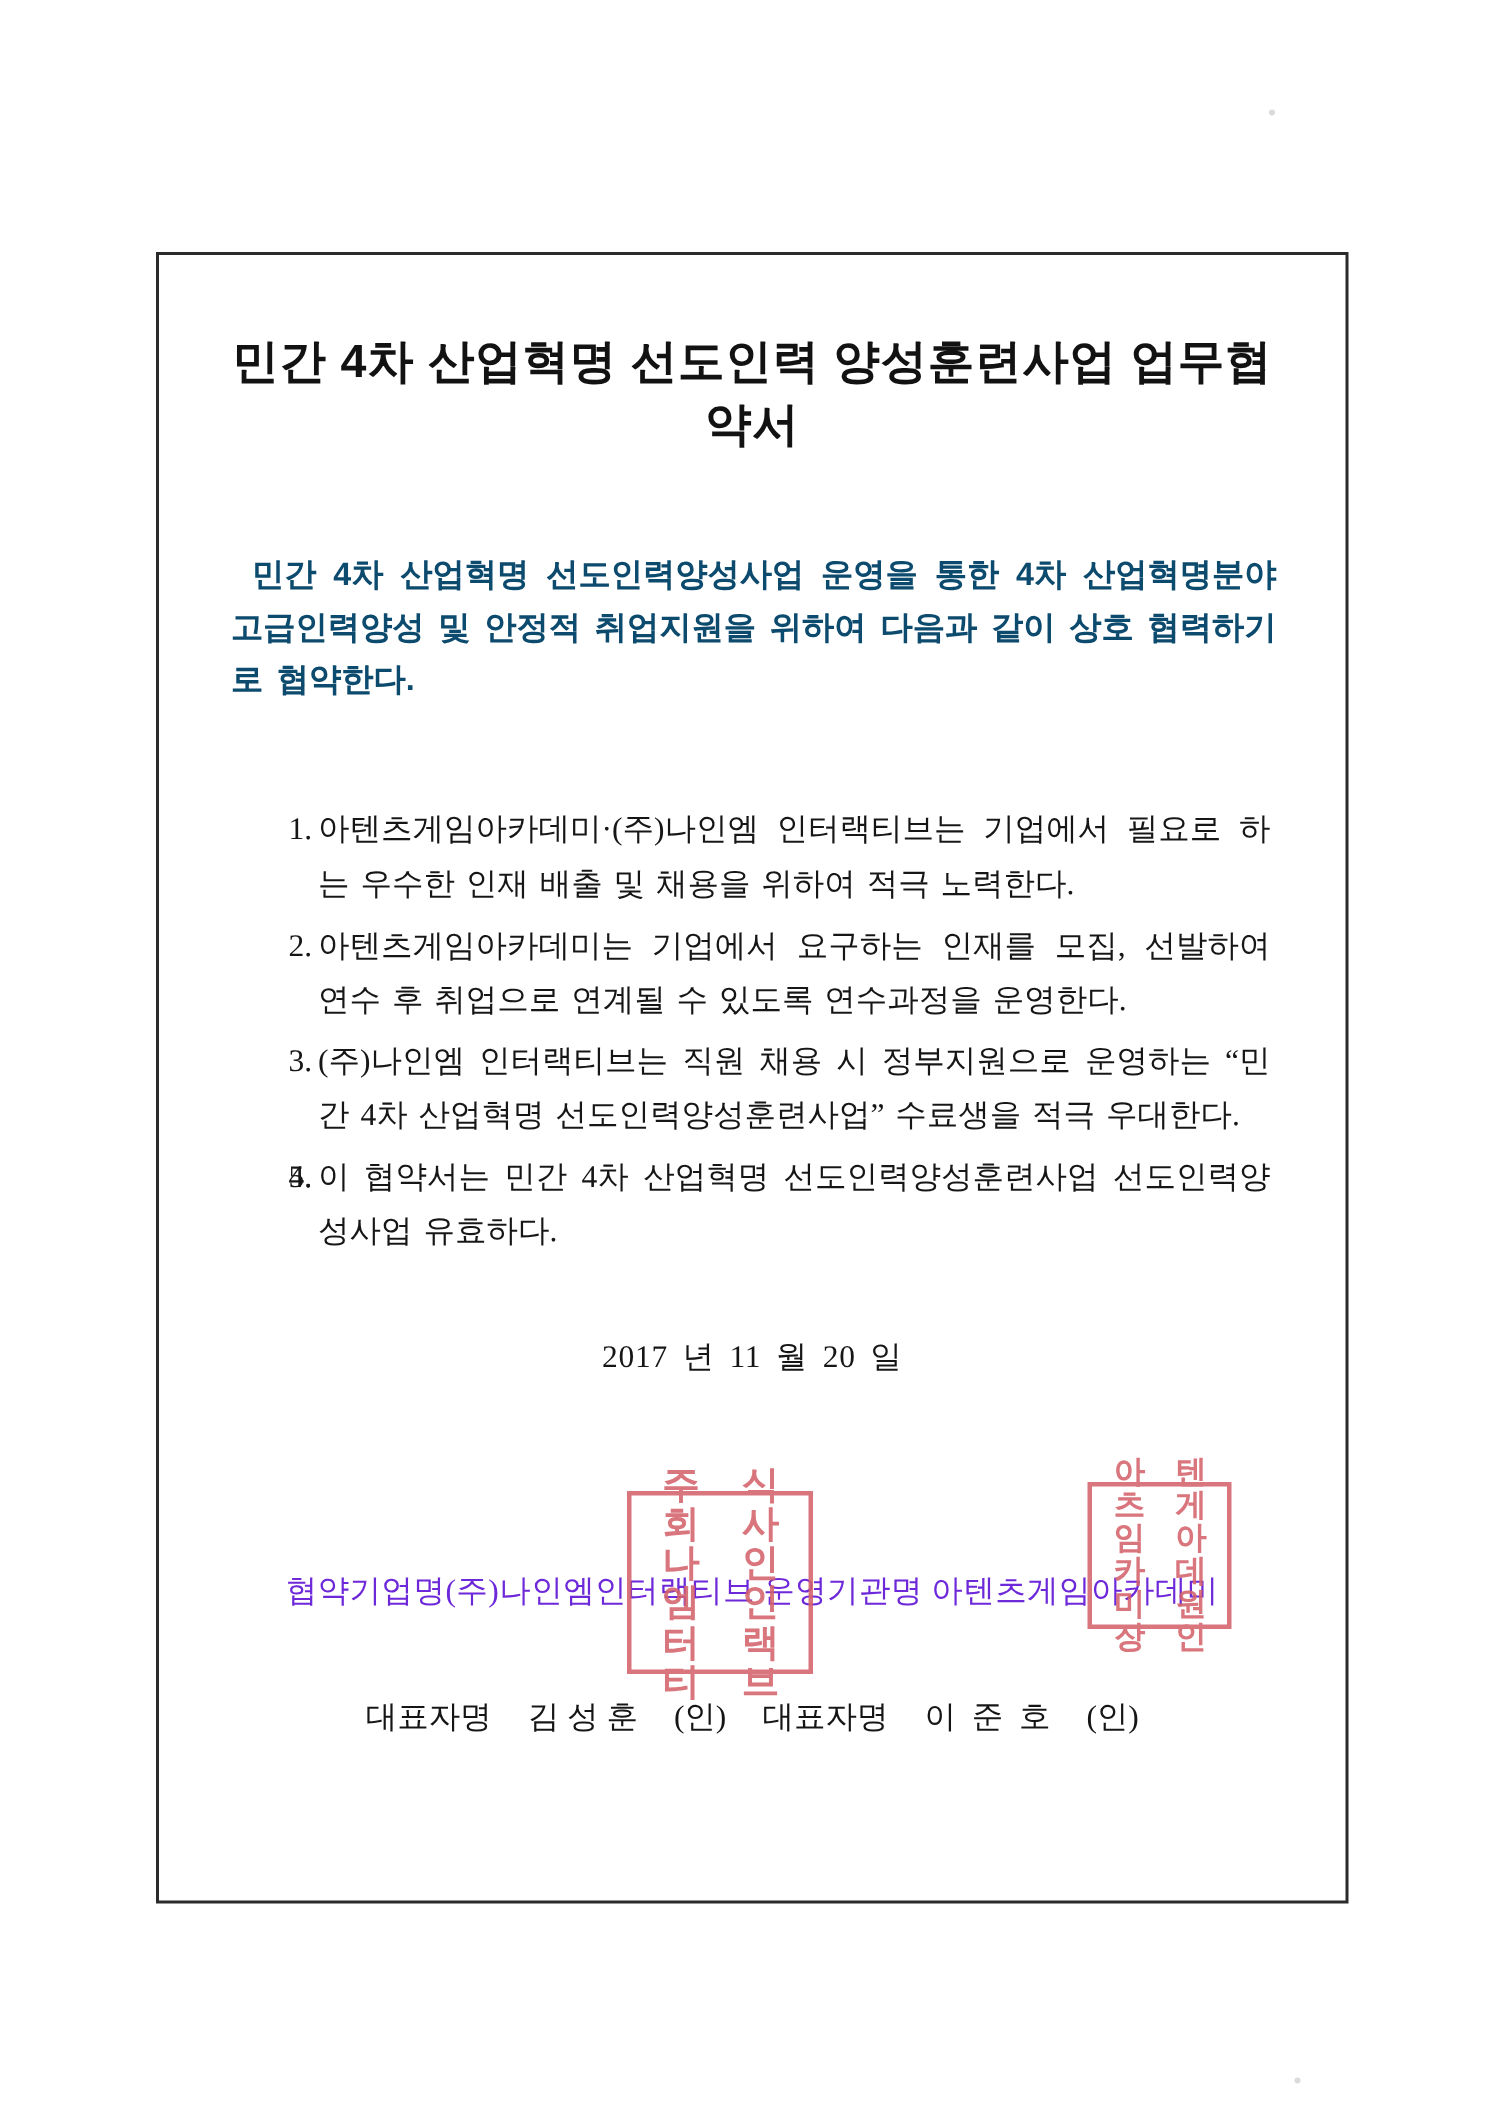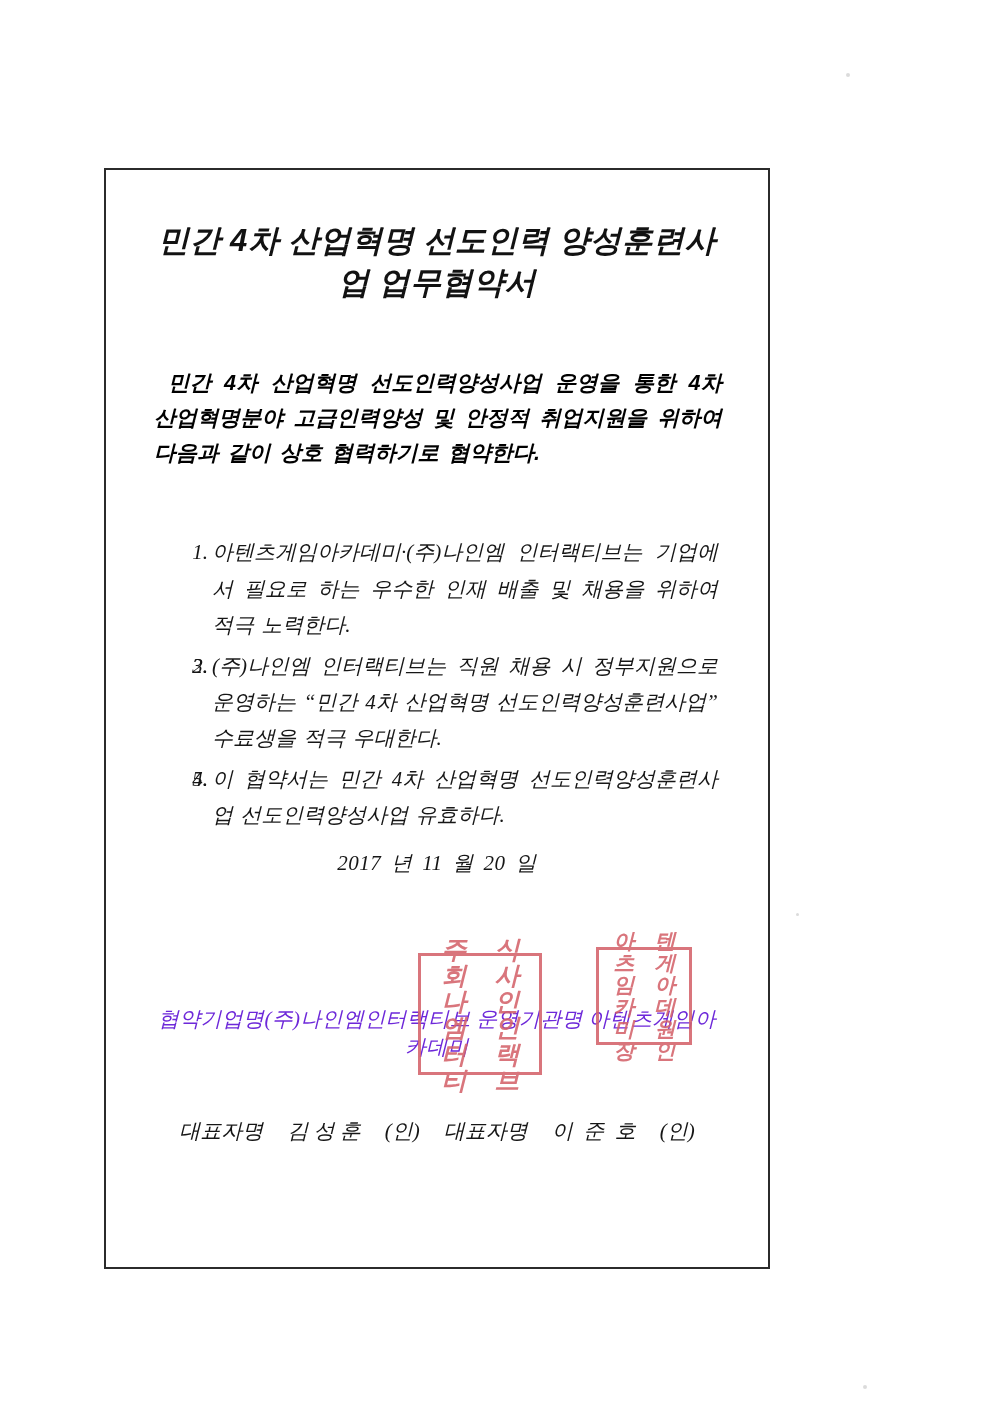--- a/index.html
+++ b/index.html
@@ -21,26 +21,25 @@
     position: absolute;
     background: #bdbdbd;
     border-radius: 50%;
     opacity: .55;
   }
 
   .page-frame {
     position: absolute;
     left: 104px;
     top: 168px;
-    width: 666px;
+    width: 795px;
     height: 1101px;
     border: 2px solid #2b2b2b;
     box-sizing: border-box;
     background: #ffffff;
-    font-style: italic;
   }
 
   .doc-inner {
     position: absolute;
     left: 0; top: 0; right: 0; bottom: 0;
     padding: 28px 40px 0 40px;
     box-sizing: border-box;
   }
 
   .doc-title {
@@ -57,21 +56,21 @@
   .preamble {
     margin-top: 62px;
     font-family: "Liberation Sans", "DejaVu Sans", sans-serif;
     font-weight: bold;
     font-size: 21.5px;
     line-height: 1.62;
     text-align: justify;
     text-justify: inter-word;
     word-spacing: 3px;
     padding: 0 6px 0 8px;
-    color: #000000;
+    color: #0c4a6e;
   }
   .preamble .indent { display: inline-block; width: 14px; }
 
   .clauses {
     margin-top: 64px;
     padding: 0 10px 0 36px;
     list-style: none;
   }
   .clause {
     position: relative;
@@ -85,21 +84,21 @@
   }
   .clause .num {
     position: absolute;
     left: 0;
     top: 0;
     width: 26px;
     text-align: right;
   }
 
   .date-line {
-    margin-top: 16px;
+    margin-top: 52px;
     text-align: center;
     font-size: 21px;
     word-spacing: 4px;
     letter-spacing: .5px;
     color: #161616;
   }
 
   .sign-block {
     margin-top: 128px;
     position: relative;
@@ -175,20 +174,21 @@
 
     <p class="preamble"><span class="indent"></span><span>민간 4차 산업혁명 선도인력양성사업 운영을 통한 4차 산업혁명분야 고급인력양성 및 안정적 취업지원을 위하여 다음과 같이 상호 협력하기로 협약한다.</span></p>
 
     <ol class="clauses">
       <li class="clause">
         <span class="num">1.</span>
         <span>아텐츠게임아카데미·(주)나인엠 인터랙티브는 기업에서 필요로 하는 우수한 인재 배출 및 채용을 위하여 적극 노력한다.</span>
       </li>
       <li class="clause">
         <span class="num">2.</span>
+        <span>아텐츠게임아카데미는 기업에서 요구하는 인재를 모집, 선발하여 연수 후 취업으로 연계될 수 있도록 연수과정을 운영한다.</span>
       </li>
       <li class="clause">
         <span class="num">3.</span>
         <span>(주)나인엠 인터랙티브는 직원 채용 시 정부지원으로 운영하는 “민간 4차 산업혁명 선도인력양성훈련사업” 수료생을 적극 우대한다.</span>
       </li>
       <li class="clause">
         <span class="num">4.</span>
       </li>
       <li class="clause">
         <span class="num">5.</span>

